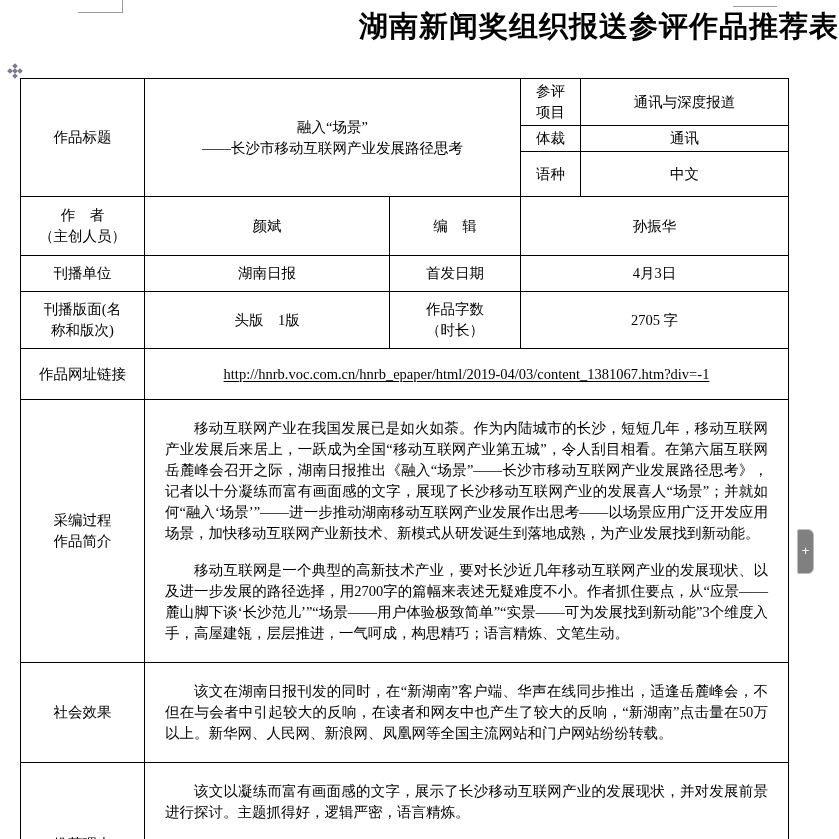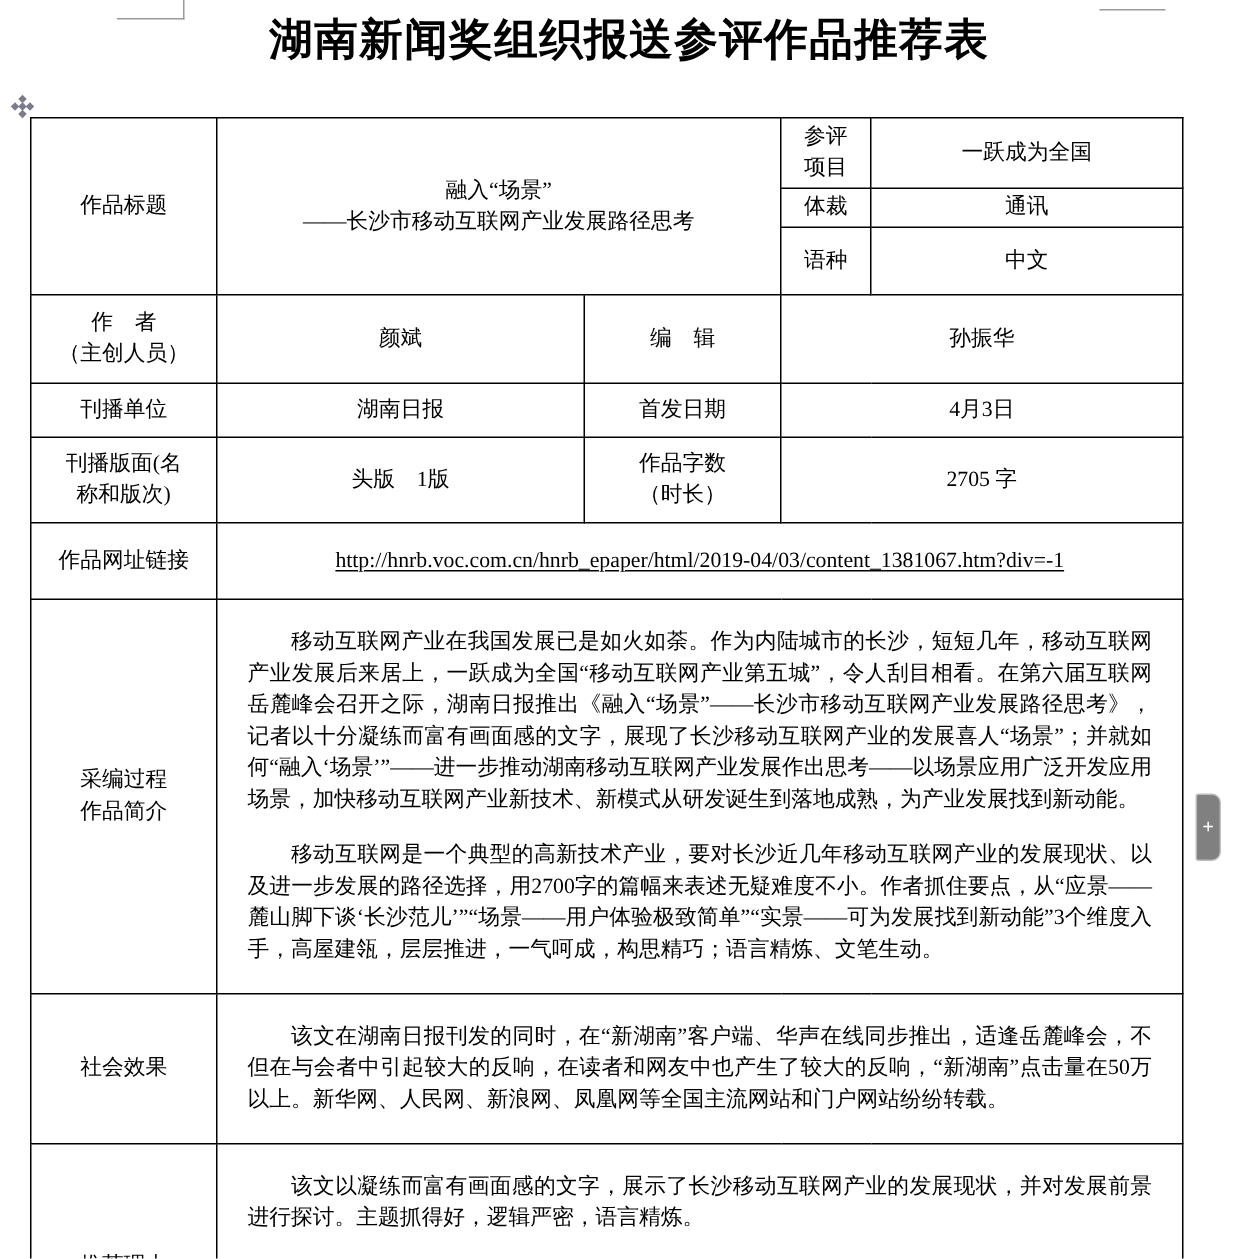--- a/index.html
+++ b/index.html
@@ -61,21 +61,21 @@
     line-height: 41px;
     text-align: center;
     font-family: "Liberation Sans", sans-serif;
   }
 
   
   .doc-title {
     position: absolute;
     left: 0; right: 0;
     top: 7px;
-    text-align: center;
+    text-align: right;
     font-family: "Liberation Sans", "DejaVu Sans", sans-serif;
     font-weight: bold;
     font-size: 29px;
     letter-spacing: 1px;
     white-space: nowrap;
   }
 
   
   table.form {
     position: absolute;
@@ -187,21 +187,21 @@
       <tr>
     <td class="lbl" rowspan="3">作品标题</td>
     <td class="title-cell" rowspan="3" colspan="2">
       <div>融入“场景”</div>
       <div>——长沙市移动互联网产业发展路径思考</div>
     </td>
     <td class="lbl2">
       <div>参评</div>
       <div>项目</div>
     </td>
-    <td class="small-val">一跃成为全国</td>
+    <td class="small-val">通讯与深度报道</td>
   </tr>
 
   <tr>
     <td class="lbl2">体裁</td>
     <td class="small-val">通讯</td>
   </tr>
 
   <tr>
     <td class="lbl2" style="height:40px">语种</td>
     <td class="small-val">中文</td>

